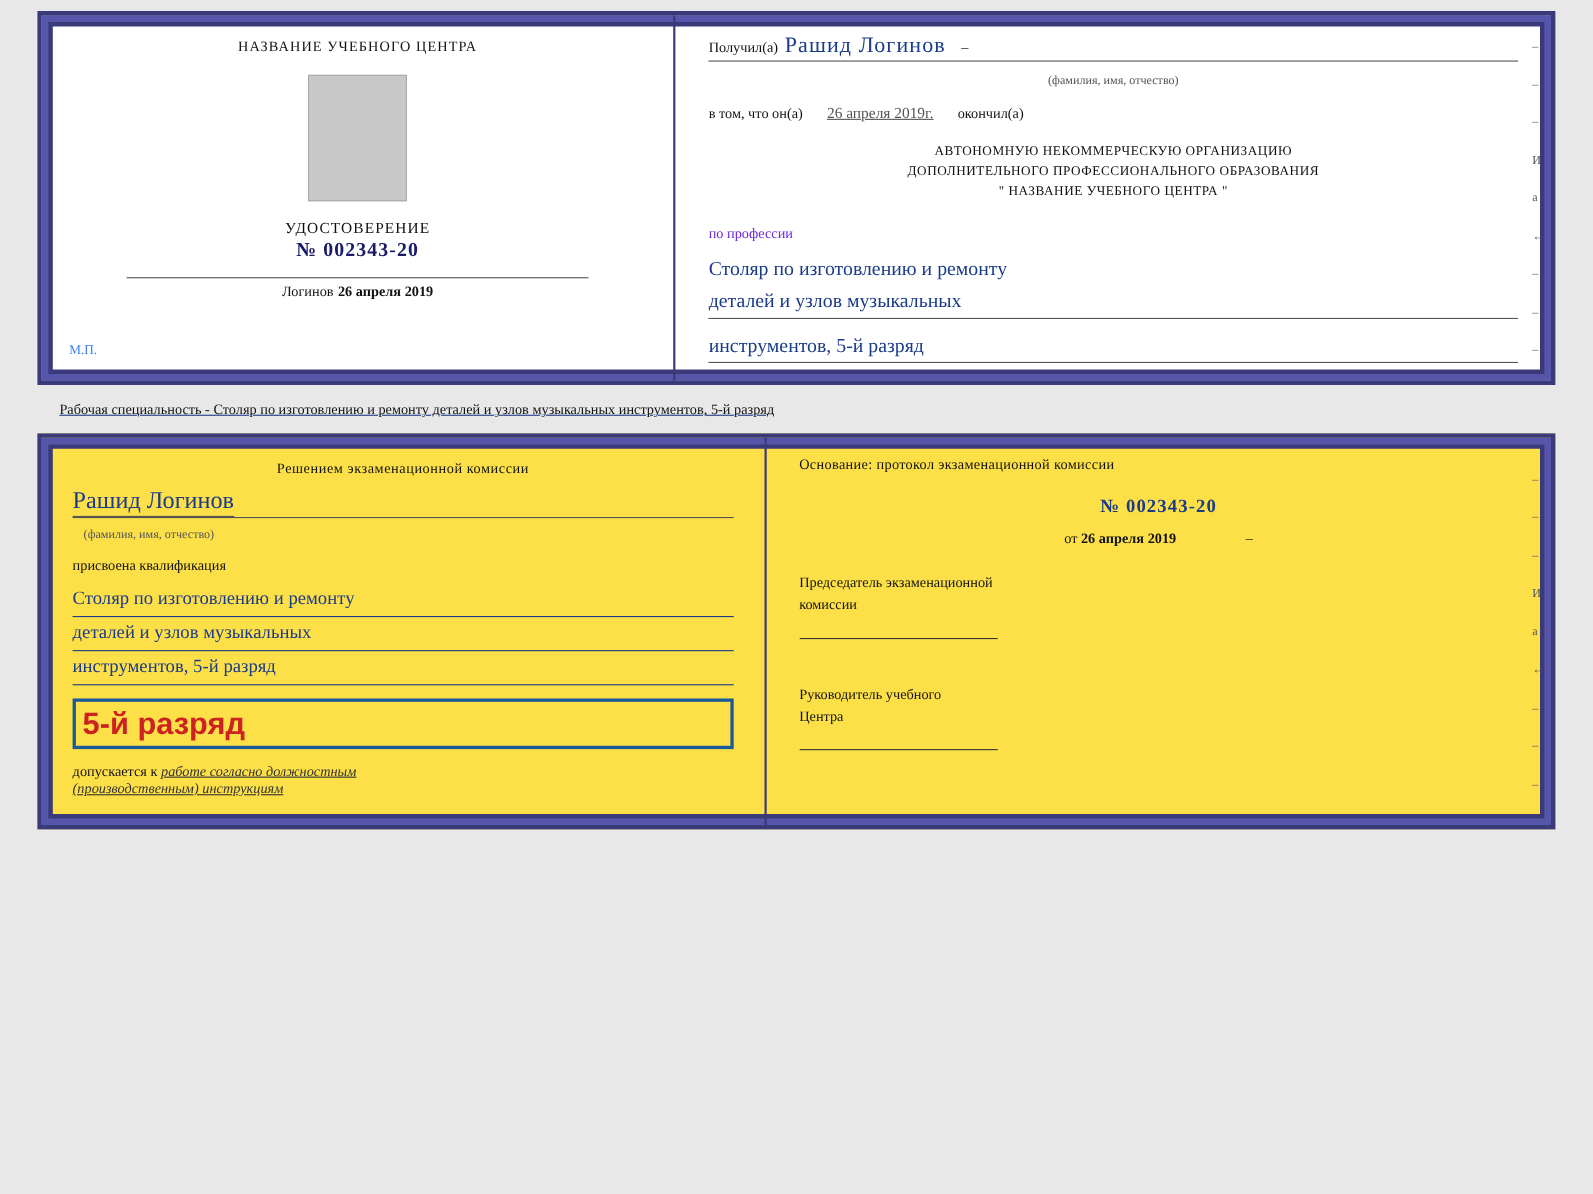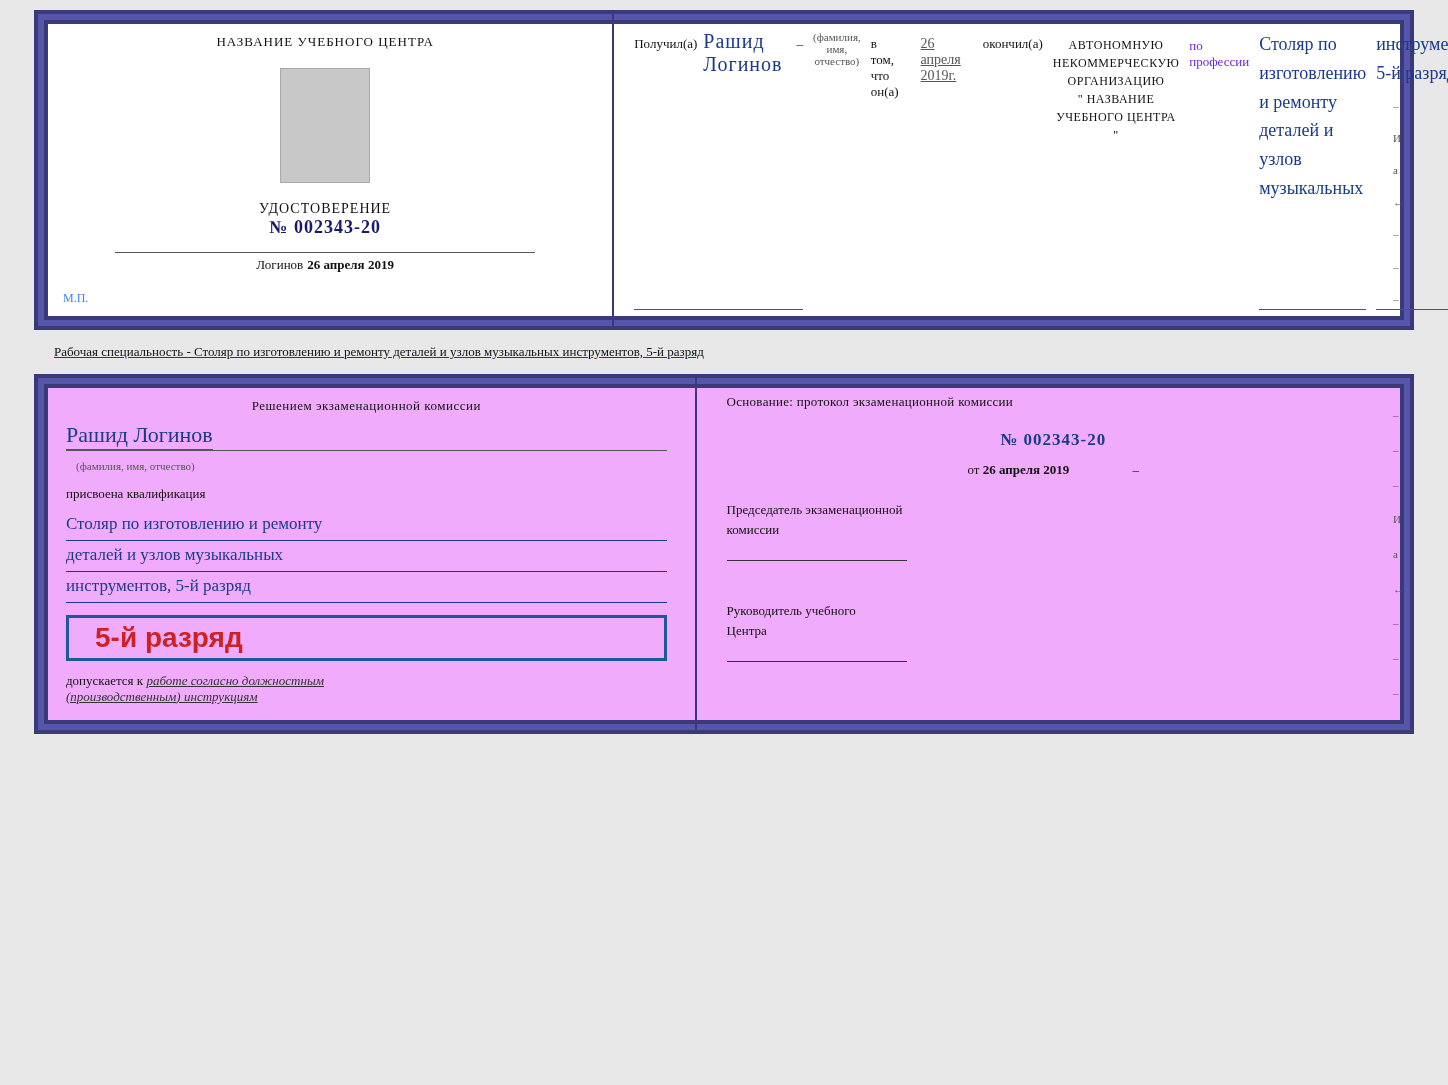--- a/index.html
+++ b/index.html
@@ -36,23 +36,23 @@
       border-right: 2px solid #3a3a7a;
       padding: 20px 25px;
       display: flex;
       flex-direction: column;
       align-items: center;
       justify-content: space-between;
     }
 
     .cert-right {
       width: 58%;
-      padding: 16px 20px;
-      display: flex;
-      flex-direction: row;
+      padding: 16px 30px;
+      display: flex;
+      flex-direction: column;
       gap: 10px;
       position: relative;
     }
 
     .cert-title-center {
       font-size: 13px;
       text-align: center;
       letter-spacing: 1px;
       font-weight: normal;
       color: #111;
@@ -184,21 +184,21 @@
       padding: 6px 20px;
       text-decoration: underline;
       text-decoration-color: #1a3a8a;
     }
 
     
     .cert-bottom {
       display: flex;
       width: 100%;
       border: 4px solid #3a3a7a;
-      background: #f0abfc;
+      background: #fde047;
       min-height: 360px;
     }
 
     .cert-bottom-left {
       width: 48%;
       border-right: 2px solid #3a3a7a;
       padding: 20px 28px;
       display: flex;
       flex-direction: column;
       gap: 8px;
@@ -245,21 +245,21 @@
 
     .qual-line {
       border-bottom: 1px solid #1a3a8a;
       display: block;
       padding-bottom: 1px;
     }
 
     .rank-badge {
       border: 3px solid #1a5a9a;
       display: inline-block;
-      padding: 4px 26px;
+      padding: 4px 6px;
       margin-top: 4px;
     }
 
     .rank-text {
       font-size: 28px;
       font-weight: bold;
       color: #cc2222;
       font-family: Arial, sans-serif;
     }
 
@@ -384,20 +384,21 @@
       <span class="fio-subtitle">(фамилия, имя, отчество)</span>
 
       <div class="vtom-row" style="margin-top:6px;">
         <span>в том, что он(а)</span>
         <span class="vtom-date">26 апреля 2019г.</span>
         <span>окончил(а)</span>
       </div>
 
       <div class="org-block" style="margin-top:6px;">
         <div>АВТОНОМНУЮ НЕКОММЕРЧЕСКУЮ ОРГАНИЗАЦИЮ</div>
+        <div>ДОПОЛНИТЕЛЬНОГО ПРОФЕССИОНАЛЬНОГО ОБРАЗОВАНИЯ</div>
         <div>" НАЗВАНИЕ УЧЕБНОГО ЦЕНТРА "</div>
       </div>
 
       <div class="professiya-label" style="margin-top:8px;">по профессии</div>
       <div class="handwritten-profession">
         <span>Столяр по изготовлению и ремонту</span><br>
         <span>деталей и узлов музыкальных</span>
       </div>
       <div class="handwritten-profession">инструментов, 5-й разряд</div>
 

